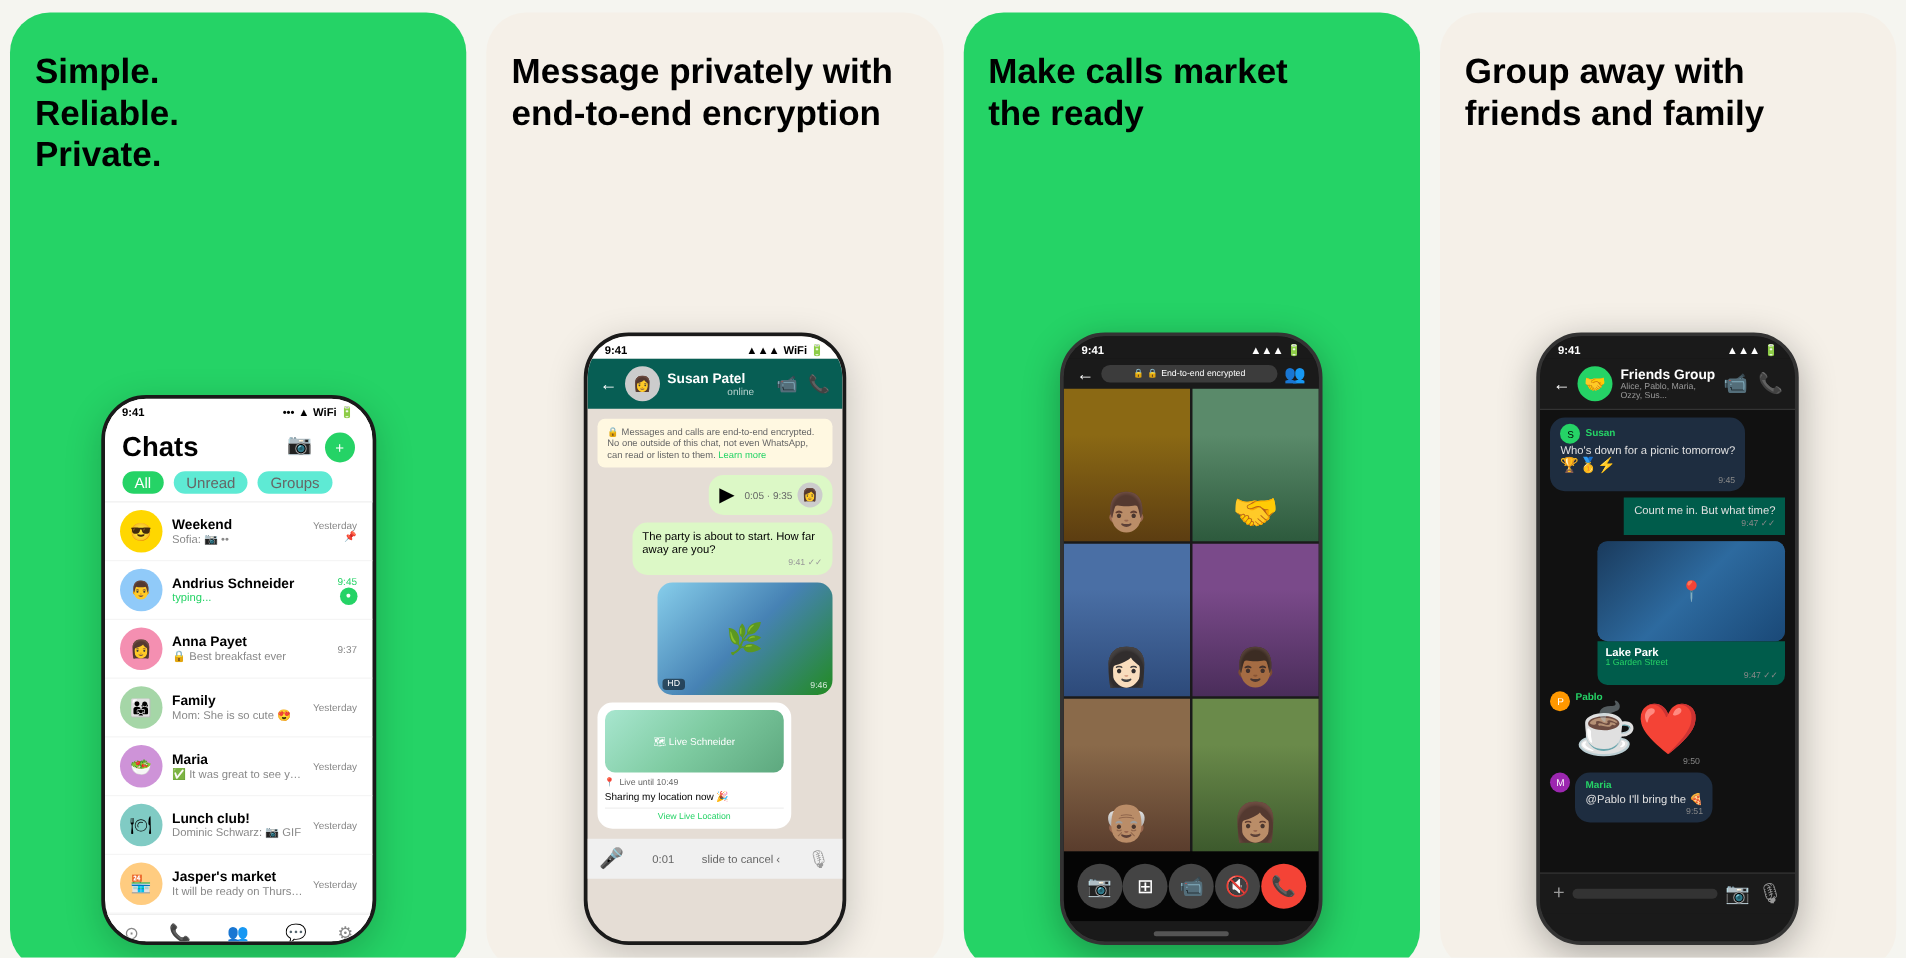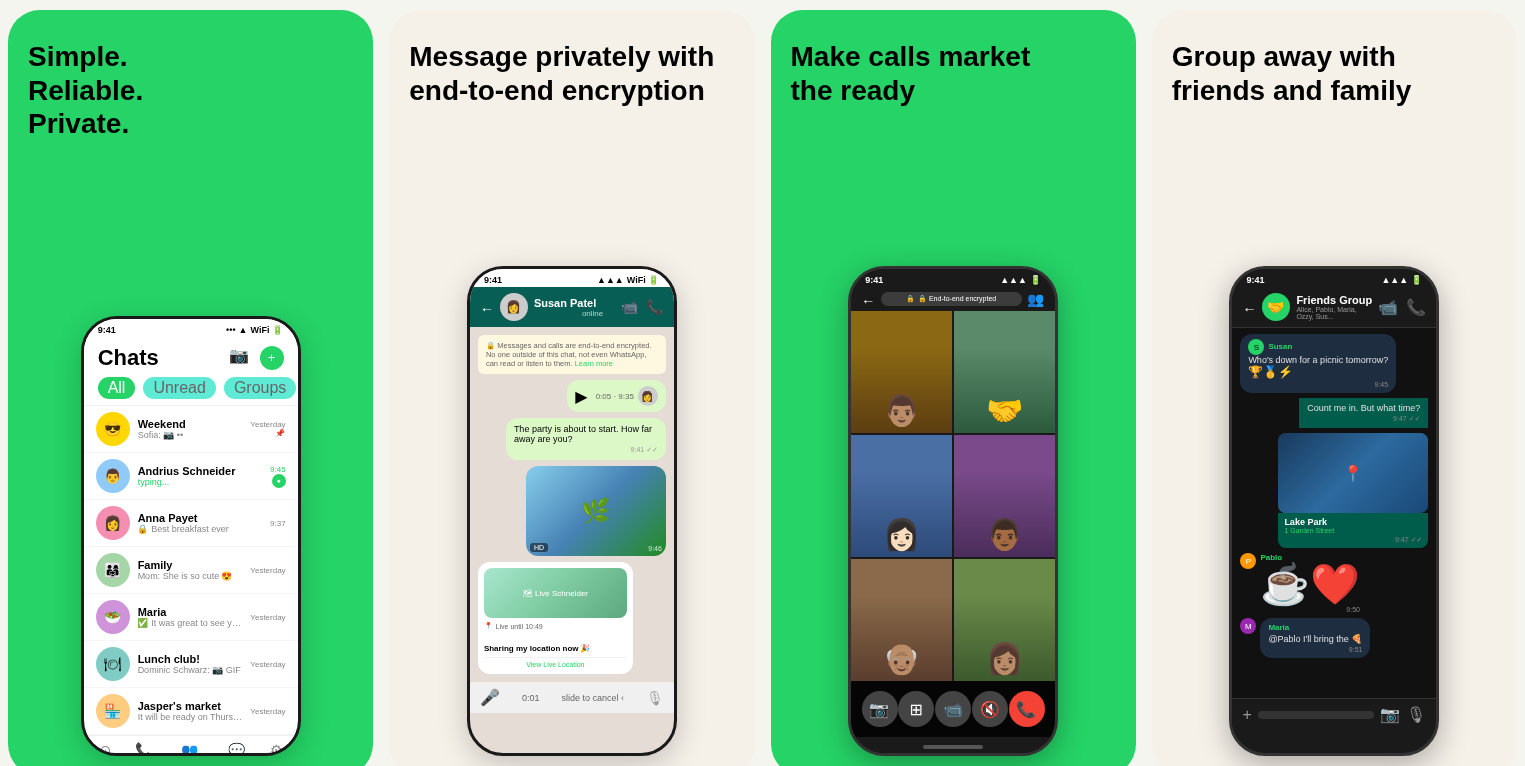--- a/index.html
+++ b/index.html
@@ -103,21 +103,21 @@
     .chats-icons { display: flex; gap: 10px; }
     .chat-icon { width: 24px; height: 24px; border-radius: 50%; background: #25D366; display: flex; align-items: center; justify-content: center; color: white; font-size: 12px; }
 
     .filter-tabs {
       display: flex;
       gap: 8px;
       margin-top: 6px;
     }
 
     .filter-tab {
-      font-size: 16px;
+      font-size: 12px;
       padding: 2px 10px;
       border-radius: 12px;
       font-weight: 500;
     }
 
     .filter-tab.active {
       background: #25D366;
       color: #fff;
     }
 
@@ -644,21 +644,21 @@
         <div style="position:absolute;bottom:4px;left:4px;background:rgba(0,0,0,0.5);color:white;font-size:7px;padding:1px 4px;border-radius:3px;">HD</div>
         <div style="position:absolute;bottom:4px;right:4px;font-size:7px;color:rgba(255,255,255,0.8);">9:46</div>
       </div>
 
       <div style="background:#fff;border-radius:12px;padding:6px;width:155px;align-self:flex-start;">
         <div style="background:linear-gradient(135deg,#a8e6cf,#7ecba1,#5da87e);height:50px;border-radius:8px;margin-bottom:4px;display:flex;align-items:center;justify-content:center;font-size:8px;color:#fff;">🗺 Live Schneider</div>
         <div style="font-size:7px;color:#666;display:flex;align-items:center;gap:3px;">
           <span>📍</span>
           <span>Live until 10:49</span>
         </div>
-        <div style="font-size:8px;font-weight:700;margin-top:14px;">Sharing my location now 🎉</div>
+        <div style="font-size:8px;font-weight:400;margin-top:3px;">Sharing my location now 🎉</div>
         <div style="font-size:7px;color:#25D366;text-align:center;margin-top:4px;border-top:1px solid #f0f0f0;padding-top:3px;">View Live Location</div>
       </div>
     </div>
 
     <div class="mic-bar">
       <span style="color:#f44336;font-size:16px;">🎤</span>
       <span>0:01</span>
       <span>slide to cancel ‹</span>
       <span style="font-size:14px;color:#999;">🎙</span>
     </div>

